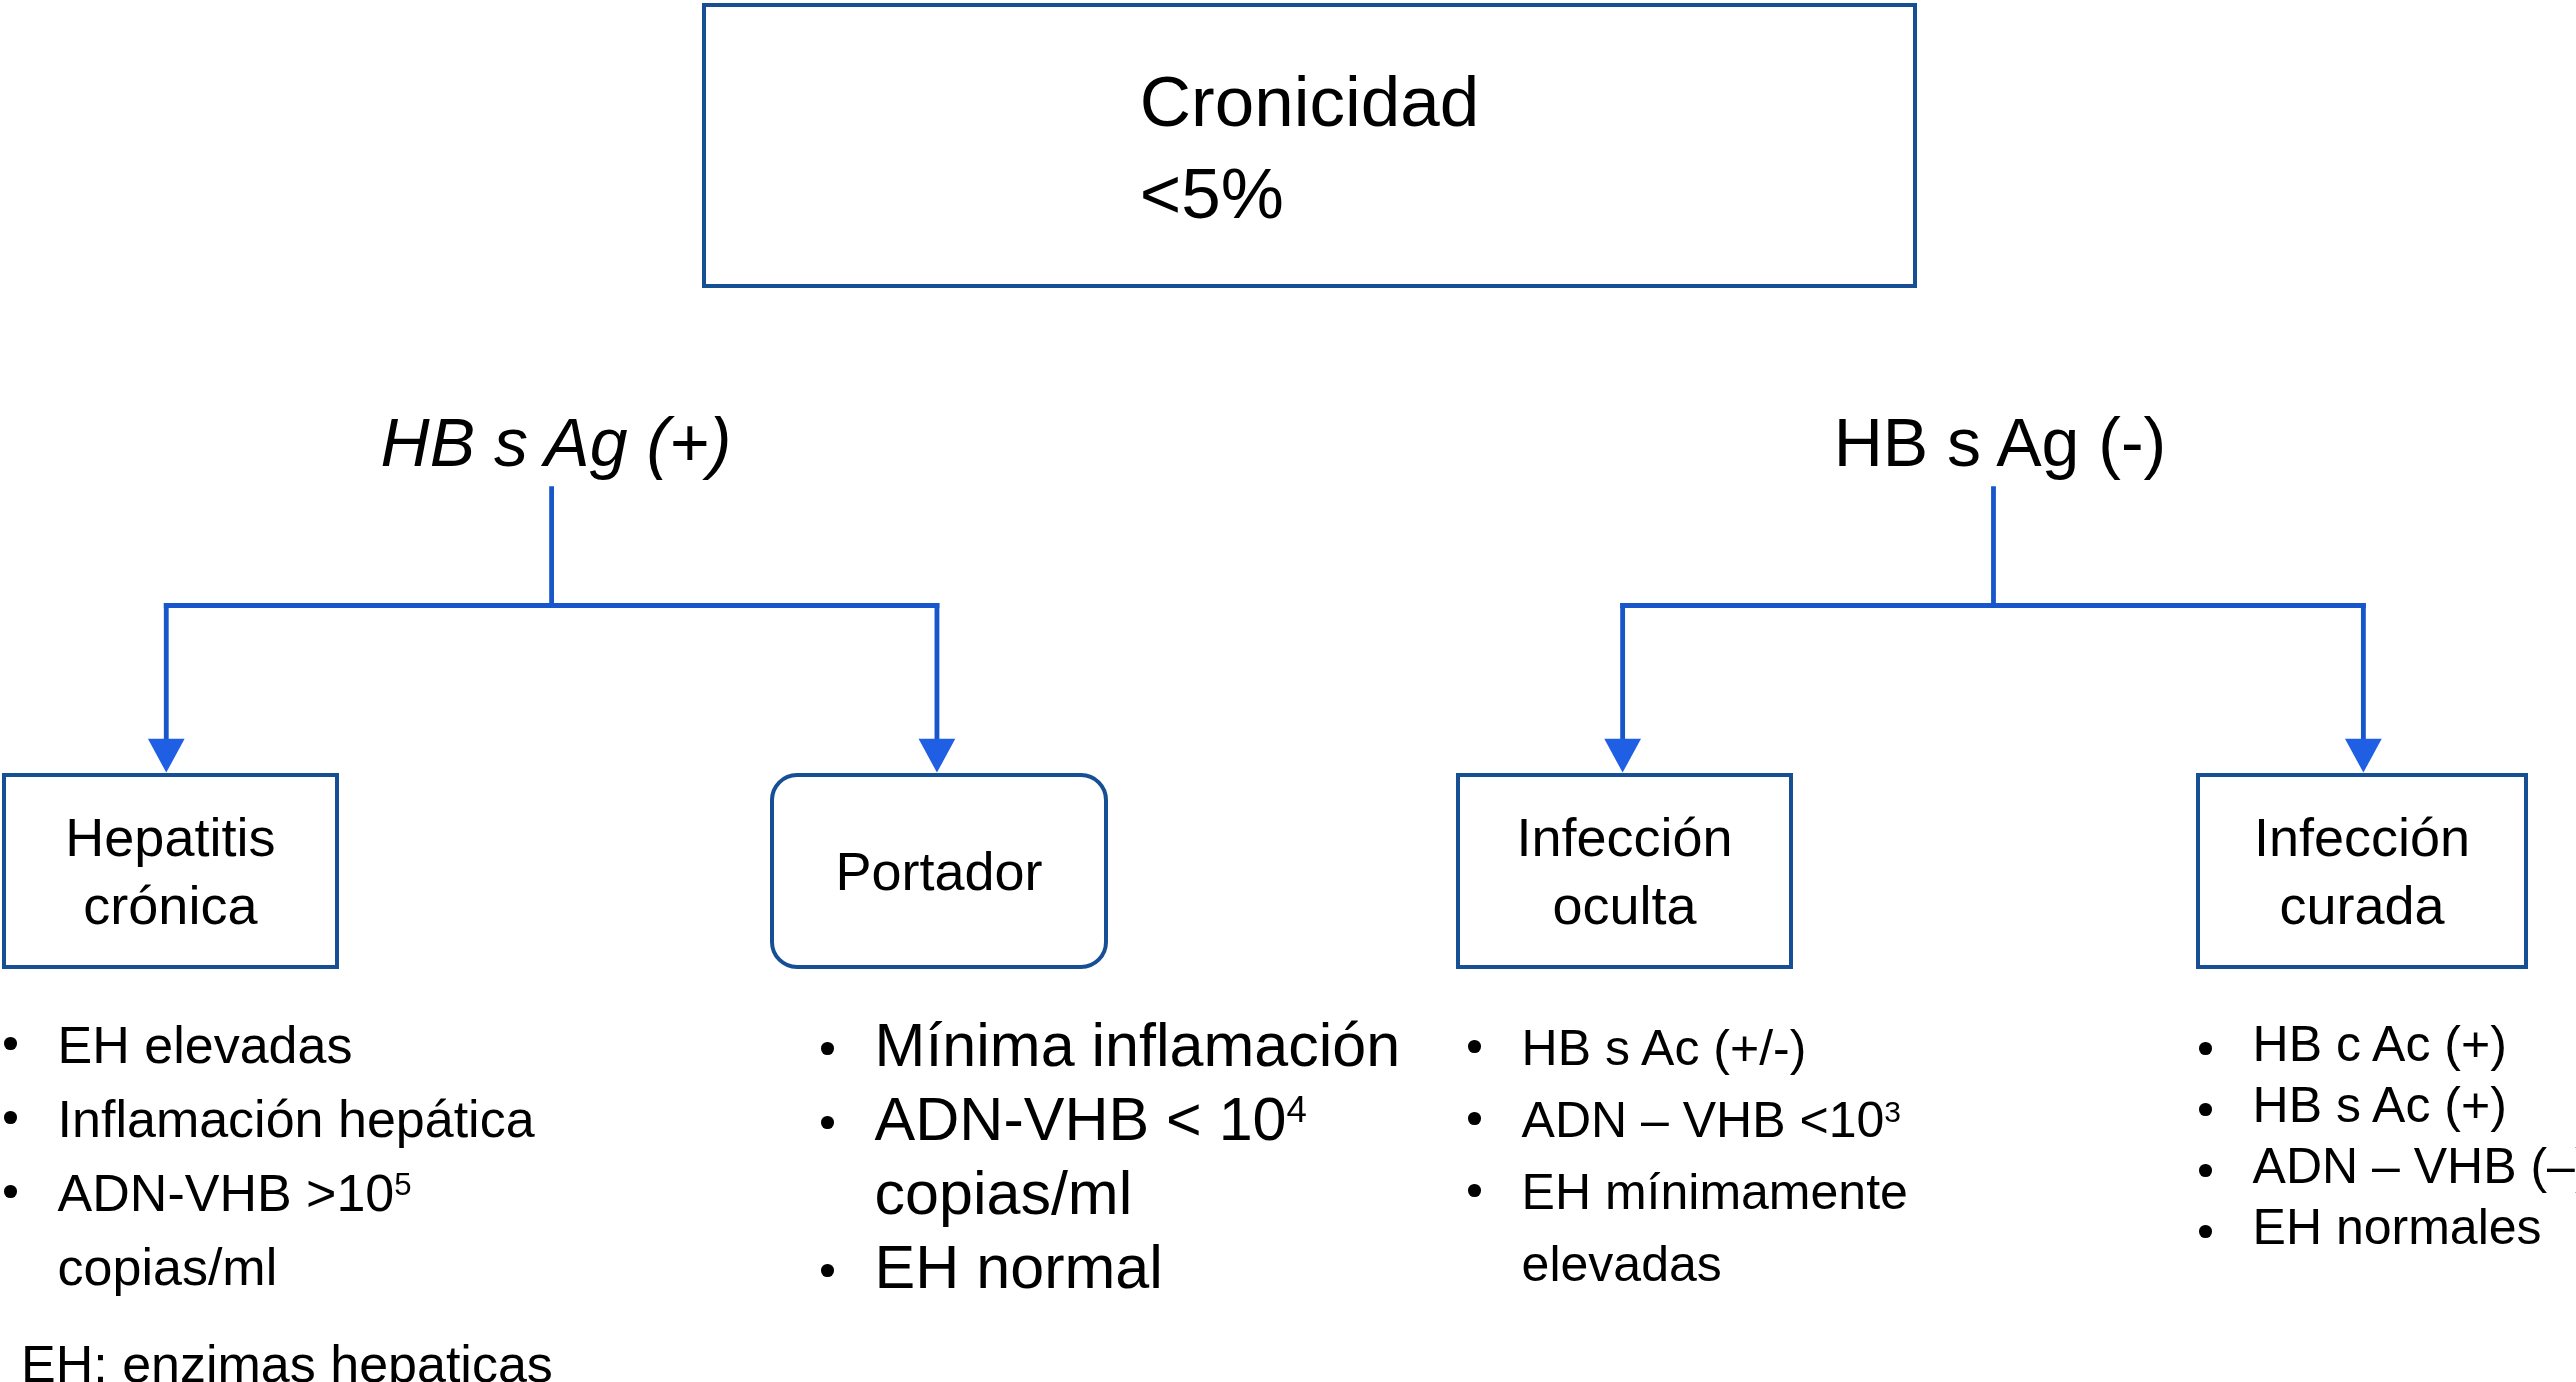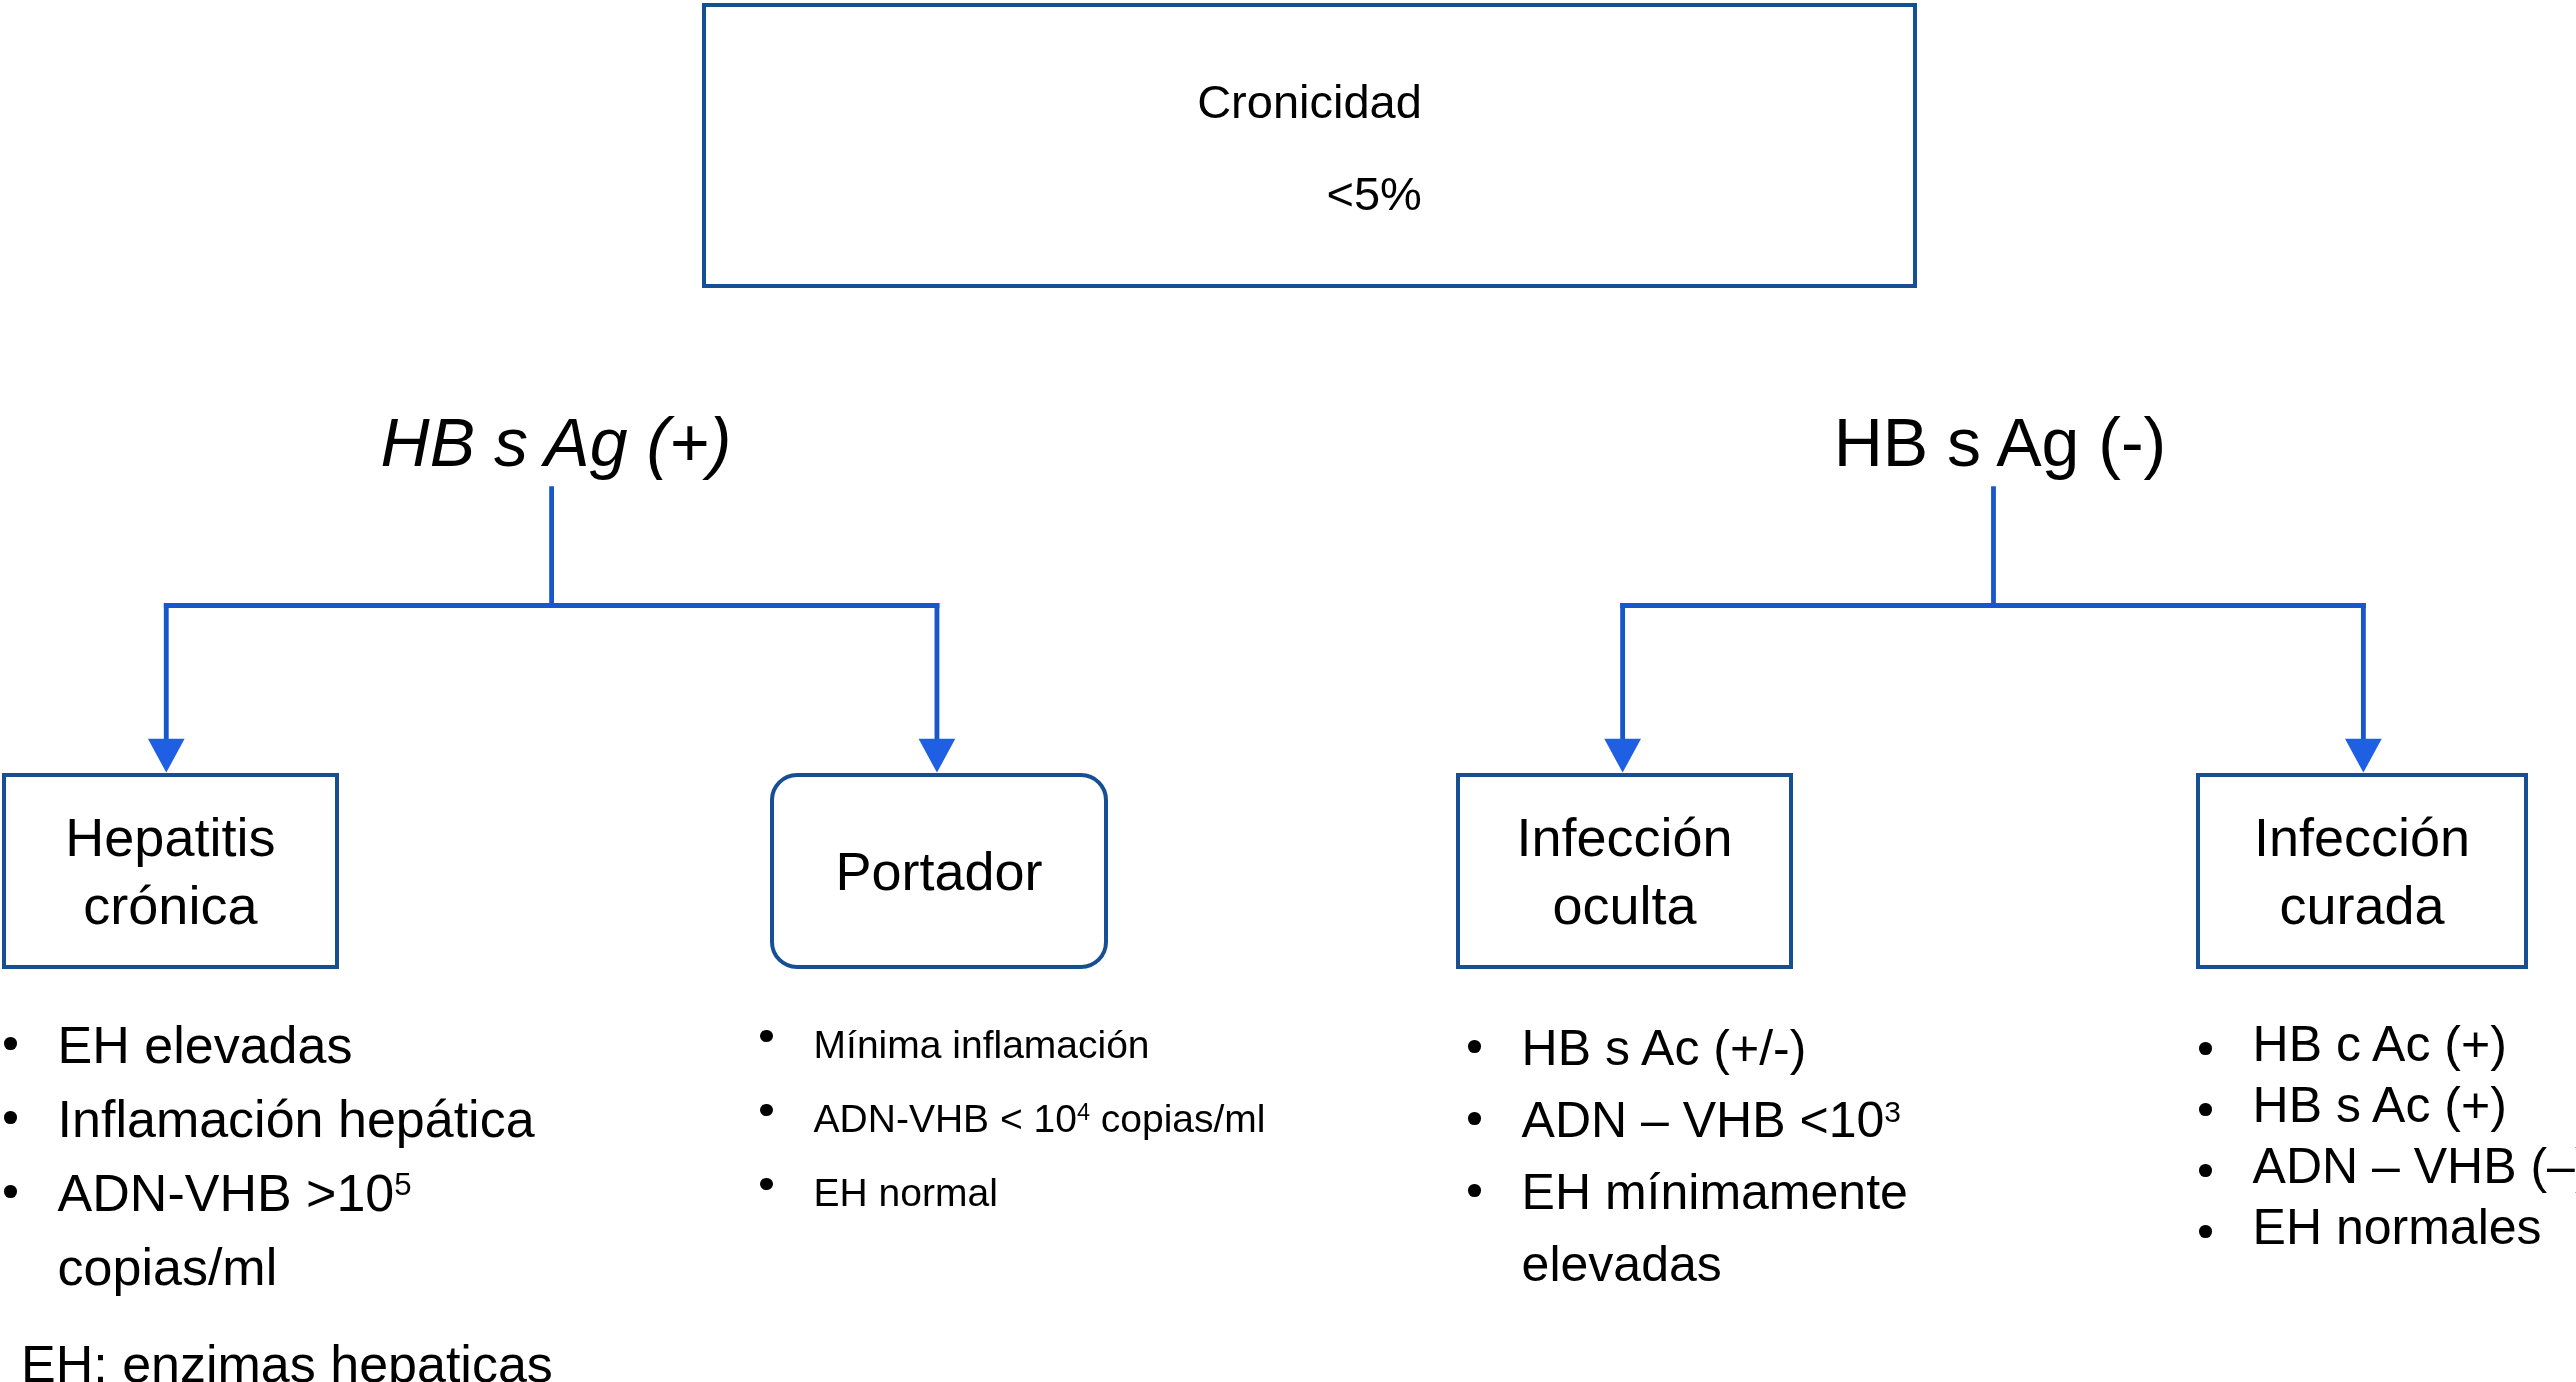--- a/index.html
+++ b/index.html
@@ -12,22 +12,22 @@
     background:var(--bg);color:var(--text);
     font-family:"Liberation Sans","DejaVu Sans",sans-serif;
   }
   svg.connectors{position:absolute;left:0;top:0;width:2576px;height:1382px;}
   .conn{stroke:var(--connector);stroke-width:5;fill:none;stroke-linecap:square;}
   .arrow{fill:var(--arrowhead);stroke:none;}
 
   .top-box{
     position:absolute;left:702px;top:2.9px;width:1215px;height:285px;
     border:4.8px solid var(--box-border);box-sizing:border-box;background:#fff;
-    display:flex;align-items:center;justify-content:center;text-align:right;
-    font-size:47px;line-height:92px;white-space:pre-line;padding-top:5.8px;
+    display:flex;align-items:center;justify-content:center;text-align:left;
+    font-size:71px;line-height:92px;white-space:pre-line;padding-top:5.8px;
   }
   .branch-label{
     position:absolute;top:404px;width:580px;text-align:center;
     font-size:68px;line-height:77px;
   }
   .branch-left{left:266px;font-style:italic;}
   .branch-right{left:1710px;}
 
   .node-box{
     position:absolute;top:773px;height:196px;
@@ -35,21 +35,21 @@
     display:flex;align-items:center;justify-content:center;text-align:center;
     font-size:54px;line-height:68px;white-space:pre-line;
   }
   .b1{left:1.9px;width:337px;}
   .b2{left:770px;width:338px;border-radius:27px;}
   .b3{left:1456px;width:337px;}
   .b4{left:2196px;width:332px;}
 
   .bullet-list{position:absolute;display:flex;flex-direction:column;}
   .l1{left:4px;top:1008px;width:618px;font-size:52px;line-height:74px;}
-  .l2{left:760px;top:1008px;width:676px;font-size:39px;line-height:74px;}
+  .l2{left:821px;top:1008px;width:676px;font-size:61px;line-height:74px;}
   .l3{left:1468px;top:1012px;width:502px;font-size:50px;line-height:72px;}
   .l4{left:2199px;top:1014px;width:406px;font-size:50px;line-height:61px;}
 
   .bullet-row{display:flex;align-items:flex-start;}
   .dot{
     flex:0 0 auto;width:12.6px;height:12.6px;border-radius:50%;
     background:var(--text);margin-top:0.56em;margin-right:41px;
   }
   .bullet-text{white-space:pre-line;}
   .sup{font-size:0.6em;vertical-align:0.5em;line-height:0;}

